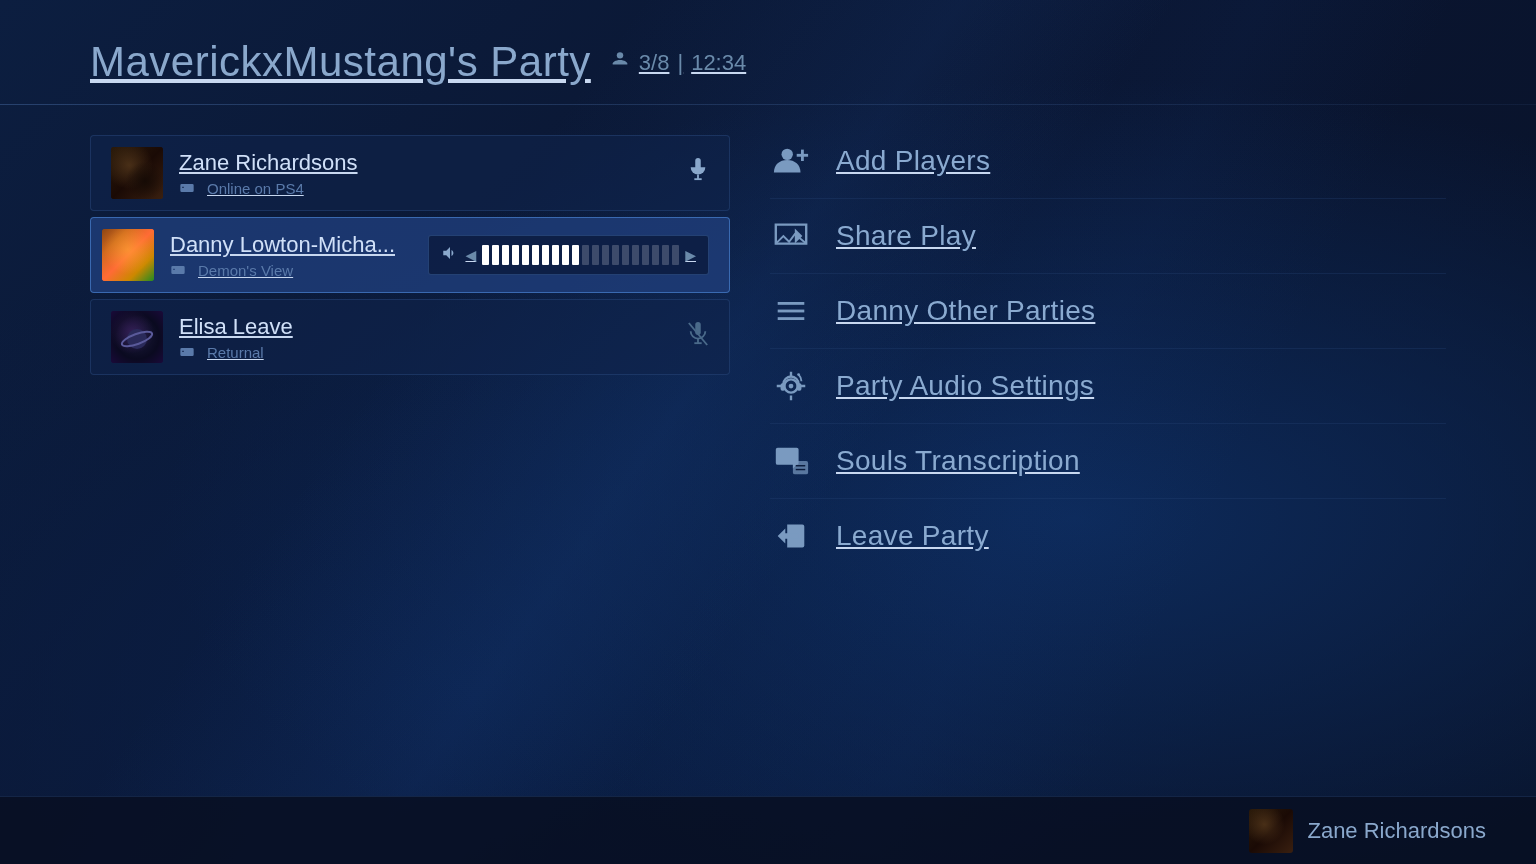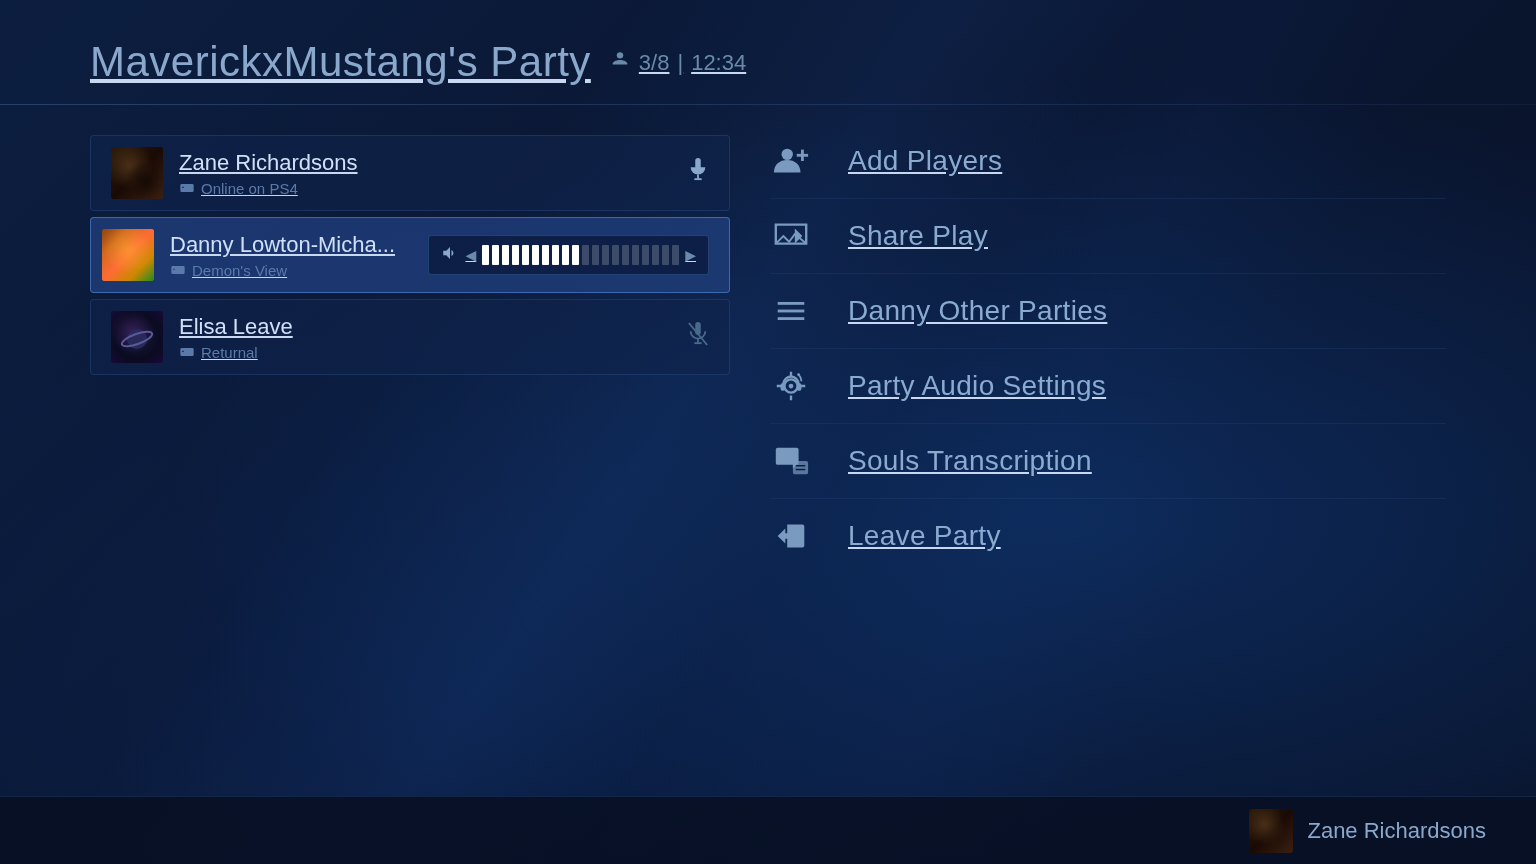--- a/index.html
+++ b/index.html
@@ -149,21 +149,21 @@
     .member-name {
       font-size: 22px;
       font-weight: 400;
       color: #d0e0f8;
       margin-bottom: 4px;
     }
 
     .member-status {
       display: flex;
       align-items: center;
-      gap: 6px;
+      gap: 12px;
       font-size: 15px;
       color: #5a7aaa;
     }
 
     
     .volume-control {
       display: flex;
       align-items: center;
       gap: 6px;
       background: rgba(10, 25, 60, 0.8);
@@ -203,21 +203,21 @@
     .right-menu {
       flex: 1;
       display: flex;
       flex-direction: column;
       padding-top: 5px;
     }
 
     .menu-item {
       display: flex;
       align-items: center;
-      gap: 36px;
+      gap: 24px;
       padding: 16px 0;
       cursor: pointer;
       border-bottom: 1px solid rgba(40, 70, 120, 0.3);
     }
 
     .menu-item:last-child {
       border-bottom: none;
     }
 
     .menu-item:first-child {

